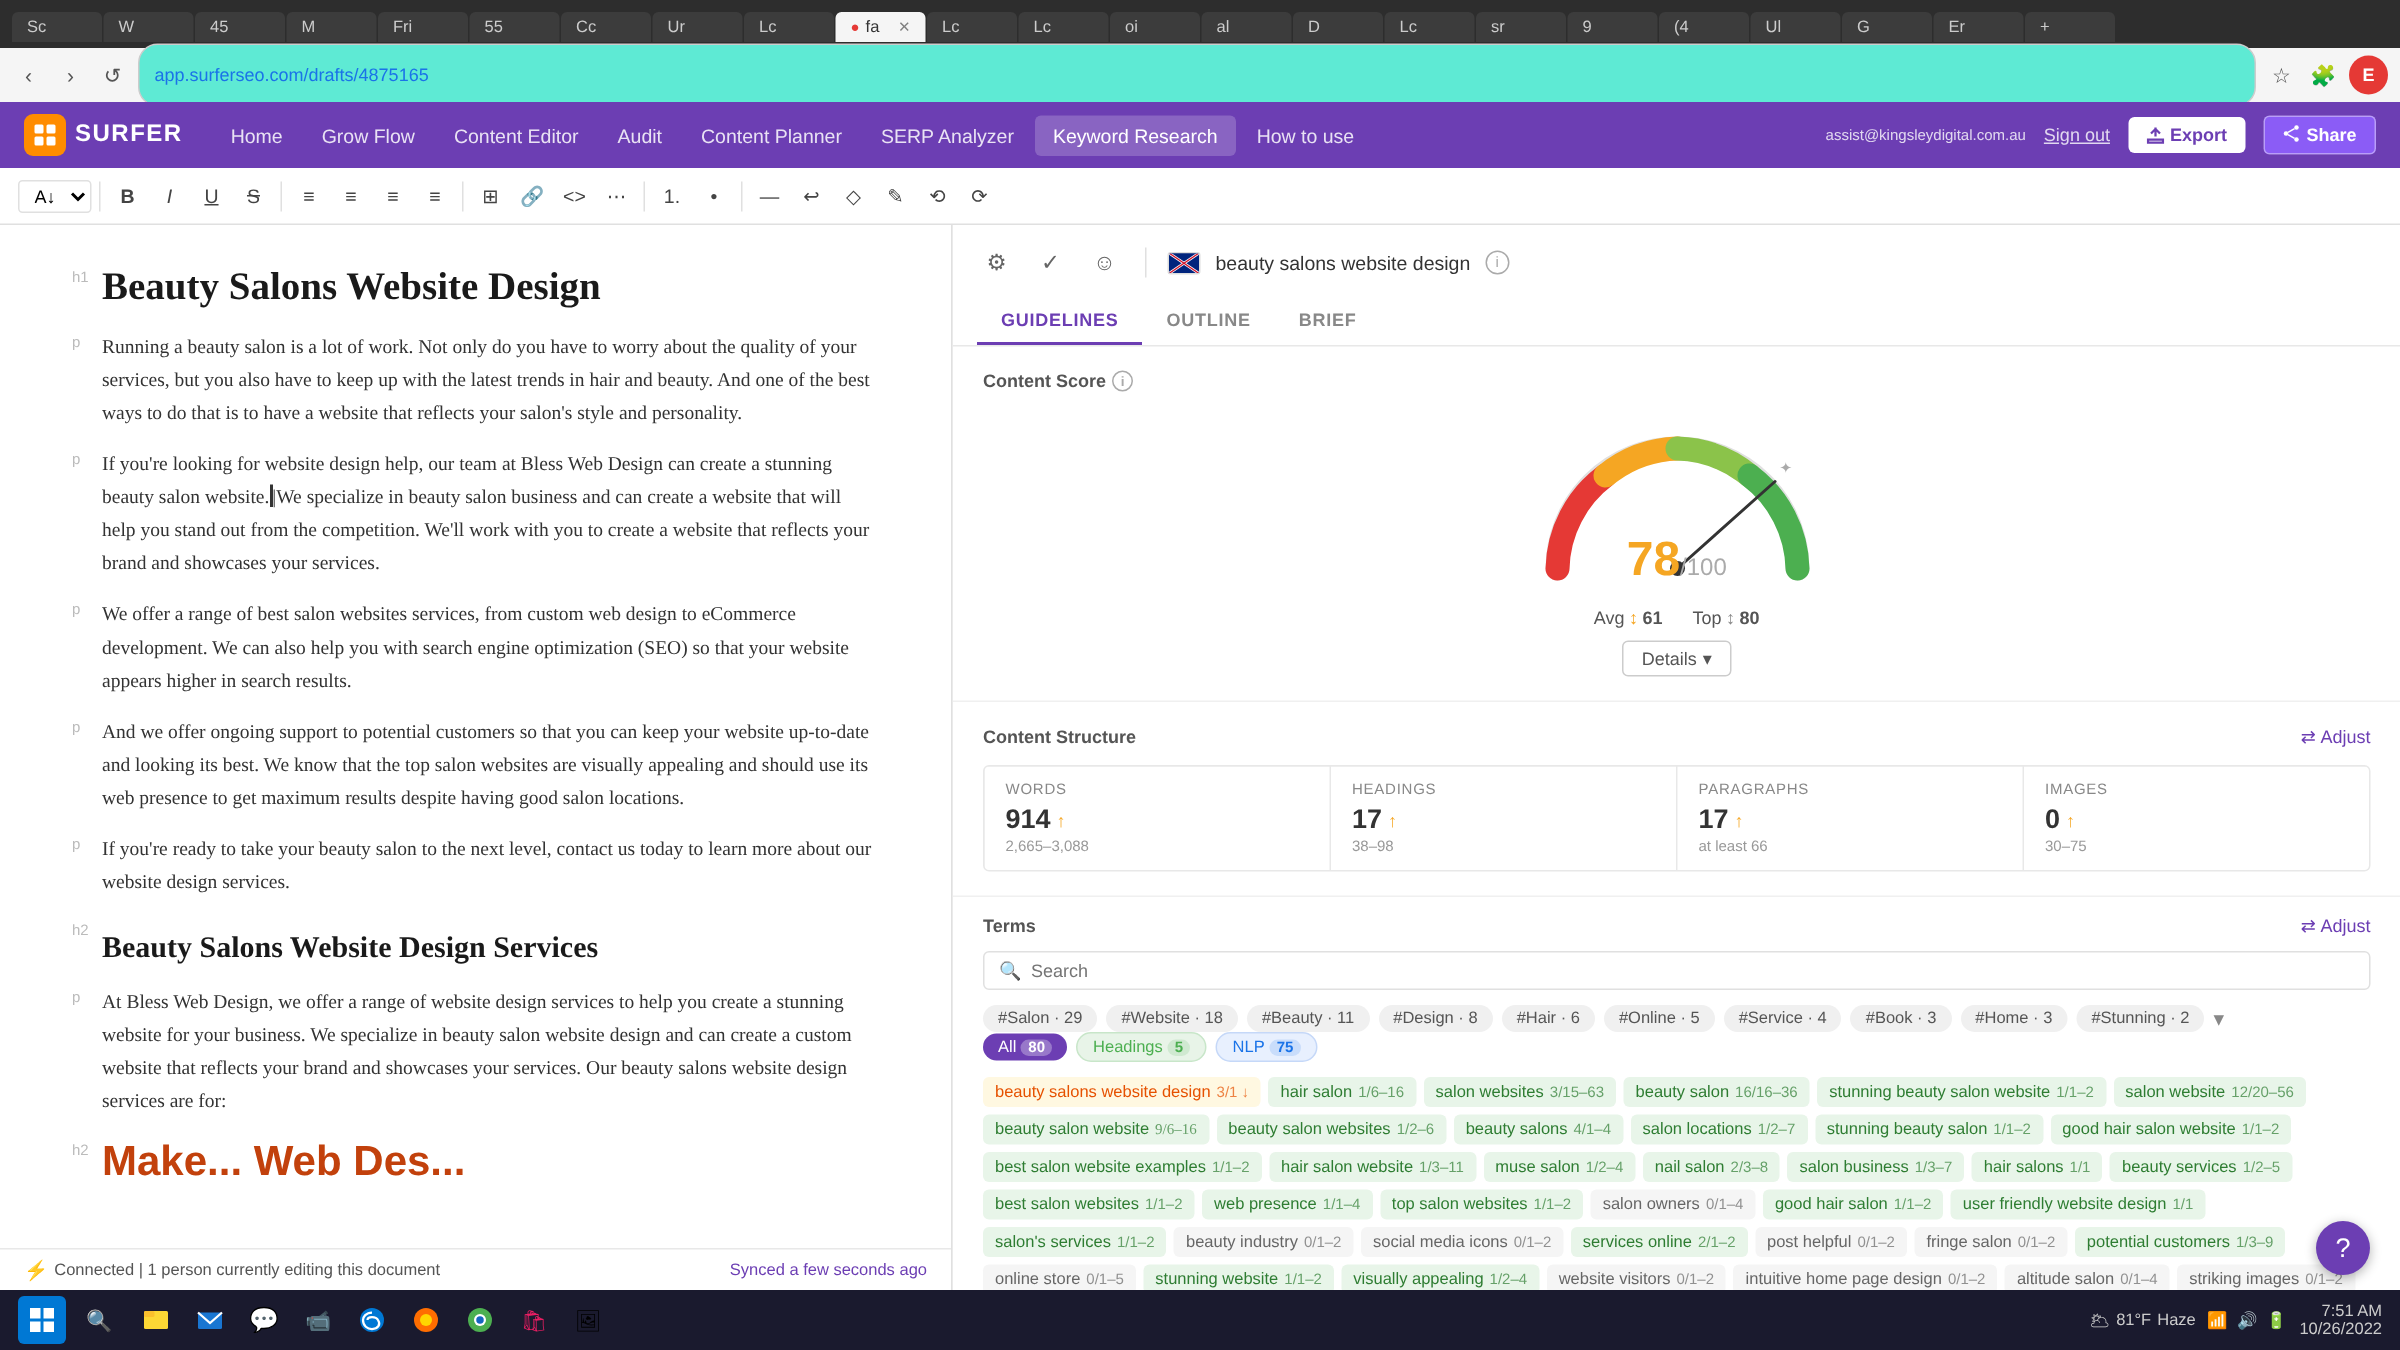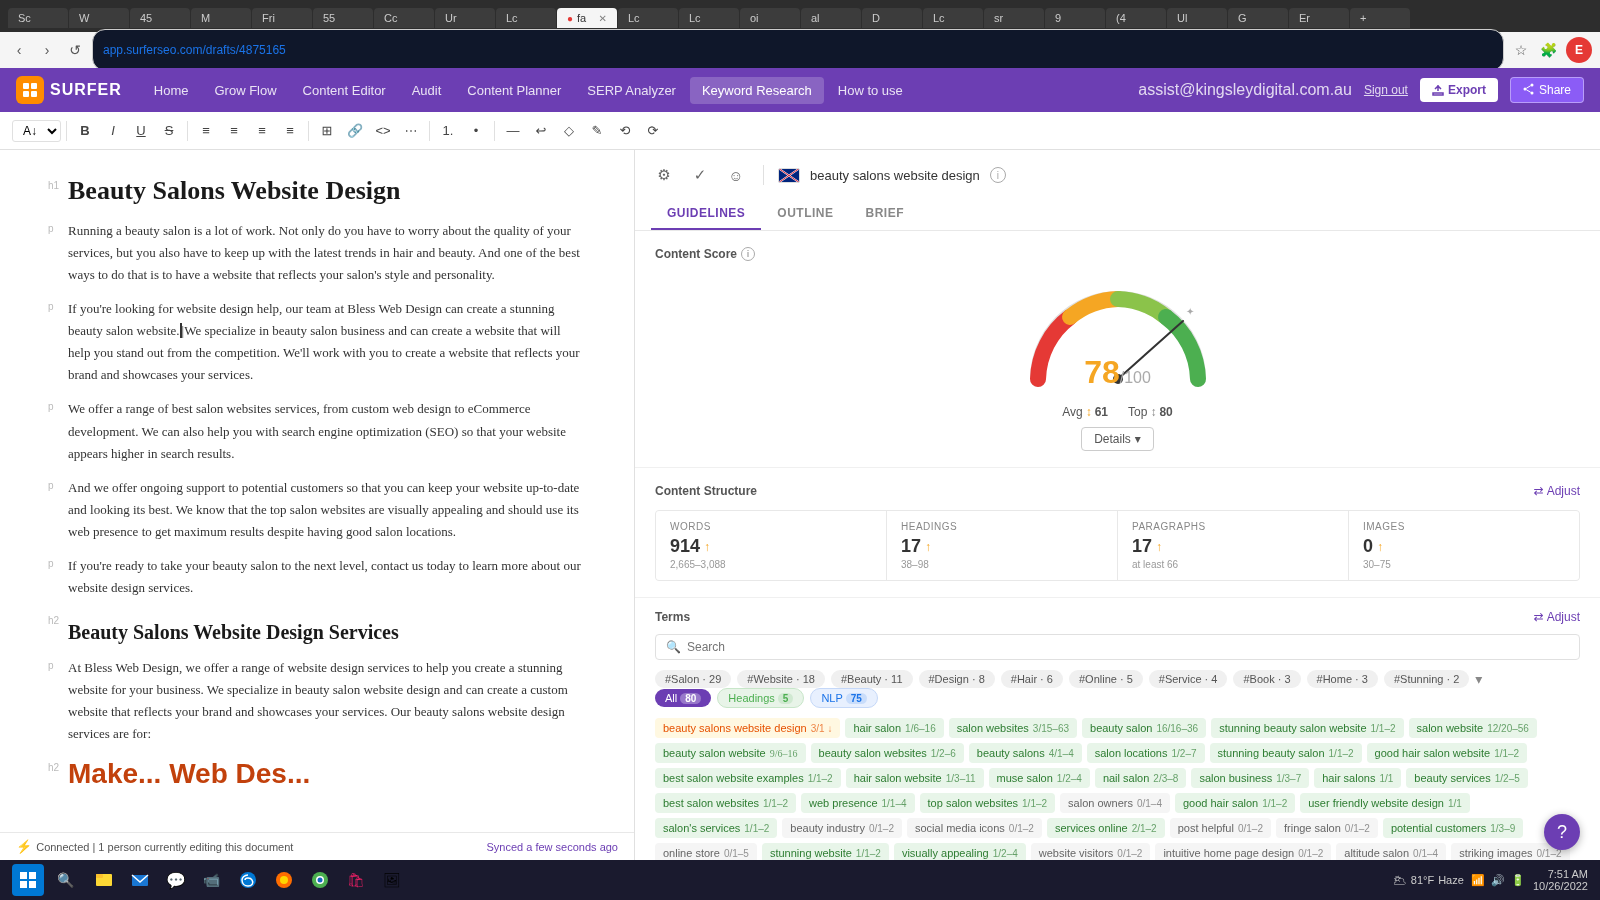--- a/index.html
+++ b/index.html
@@ -6,37 +6,37 @@
     body { font-family: -apple-system, BlinkMacSystemFont, 'Segoe UI', Arial, sans-serif; font-size: 13px; background: #f5f5f5; overflow: hidden; }
 
     
     .browser-chrome { background: #2d2d2d; padding: 4px 8px 0; display: flex; flex-direction: column; }
     .browser-tabs { display: flex; align-items: center; gap: 1px; overflow: hidden; height: 28px; }
     .browser-tab { background: #3c3c3c; color: #ccc; padding: 4px 10px; font-size: 11px; border-radius: 4px 4px 0 0; display: flex; align-items: center; gap: 4px; min-width: 60px; max-width: 120px; overflow: hidden; white-space: nowrap; cursor: pointer; }
     .browser-tab.active { background: #f5f5f5; color: #333; }
     .browser-tab .tab-close { margin-left: auto; opacity: 0.6; font-size: 10px; }
     .browser-nav { background: #f5f5f5; display: flex; align-items: center; gap: 6px; padding: 4px 8px; height: 36px; }
     .nav-btn { width: 22px; height: 22px; border: none; background: none; cursor: pointer; color: #555; font-size: 14px; display: flex; align-items: center; justify-content: center; border-radius: 50%; }
-    .address-bar { flex: 1; height: 42px; border: 1px solid #ccc; border-radius: 13px; padding: 0 10px; font-size: 12px; background: #0f172a; display: flex; align-items: center; }
+    .address-bar { flex: 1; height: 42px; border: 1px solid #ccc; border-radius: 13px; padding: 0 10px; font-size: 12px; background: #5eead4; display: flex; align-items: center; }
     .address-bar span { color: #1a73e8; }
     .browser-action-btn { width: 22px; height: 22px; border: none; background: none; cursor: pointer; color: #555; font-size: 14px; display: flex; align-items: center; justify-content: center; }
 
     
     .app-nav { background: #6c3eb3; display: flex; align-items: center; padding: 0 16px; height: 44px; gap: 20px; }
     .app-logo { display: flex; align-items: center; gap: 6px; }
     .logo-icon { width: 28px; height: 28px; background: #ff8c00; border-radius: 6px; display: flex; align-items: center; justify-content: center; color: white; font-weight: bold; font-size: 12px; }
     .app-logo-text { color: white; font-weight: 700; font-size: 16px; letter-spacing: 1px; }
     .nav-items { display: flex; gap: 2px; flex: 1; }
     .nav-item { color: rgba(255,255,255,0.85); padding: 6px 12px; font-size: 13px; cursor: pointer; border-radius: 4px; white-space: nowrap; }
     .nav-item.active { background: rgba(255,255,255,0.2); color: white; }
     .nav-right { display: flex; align-items: center; gap: 12px; margin-left: auto; }
-    .nav-email { color: rgba(255,255,255,0.8); font-size: 16px; }
+    .nav-email { color: rgba(255,255,255,0.8); font-size: 10px; }
     .nav-signout { color: rgba(255,255,255,0.8); font-size: 12px; cursor: pointer; text-decoration: underline; }
     .nav-export-btn { background: white; color: #6c3eb3; border: none; border-radius: 4px; padding: 5px 12px; font-size: 12px; font-weight: 600; cursor: pointer; display: flex; align-items: center; gap: 4px; }
-    .nav-share-btn { background: #8b5cf6; color: white; border: 1px solid rgba(255,255,255,0.4); border-radius: 4px; padding: 5px 12px; font-size: 12px; font-weight: 400; cursor: pointer; display: flex; align-items: flex-start; gap: 4px; }
+    .nav-share-btn { background: #8b5cf6; color: white; border: 1px solid rgba(255,255,255,0.4); border-radius: 4px; padding: 5px 12px; font-size: 12px; font-weight: 700; cursor: pointer; display: flex; align-items: flex-start; gap: 4px; }
 
     
     .editor-toolbar { background: white; border-bottom: 1px solid #e0e0e0; display: flex; align-items: center; padding: 4px 12px; gap: 2px; height: 38px; }
     .toolbar-btn { width: 26px; height: 26px; border: none; background: none; cursor: pointer; border-radius: 3px; display: flex; align-items: center; justify-content: center; font-size: 13px; color: #444; }
     .toolbar-divider { width: 1px; height: 20px; background: #e0e0e0; margin: 0 3px; }
     .toolbar-select { border: 1px solid #e0e0e0; border-radius: 3px; padding: 2px 6px; font-size: 12px; cursor: pointer; background: white; }
 
     
     .editor-panel { width: 635px; min-width: 635px; background: white; overflow-y: auto; padding: 20px 40px; border-right: 1px solid #e0e0e0; position: relative; }
     .editor-panel::-webkit-scrollbar { width: 6px; }

